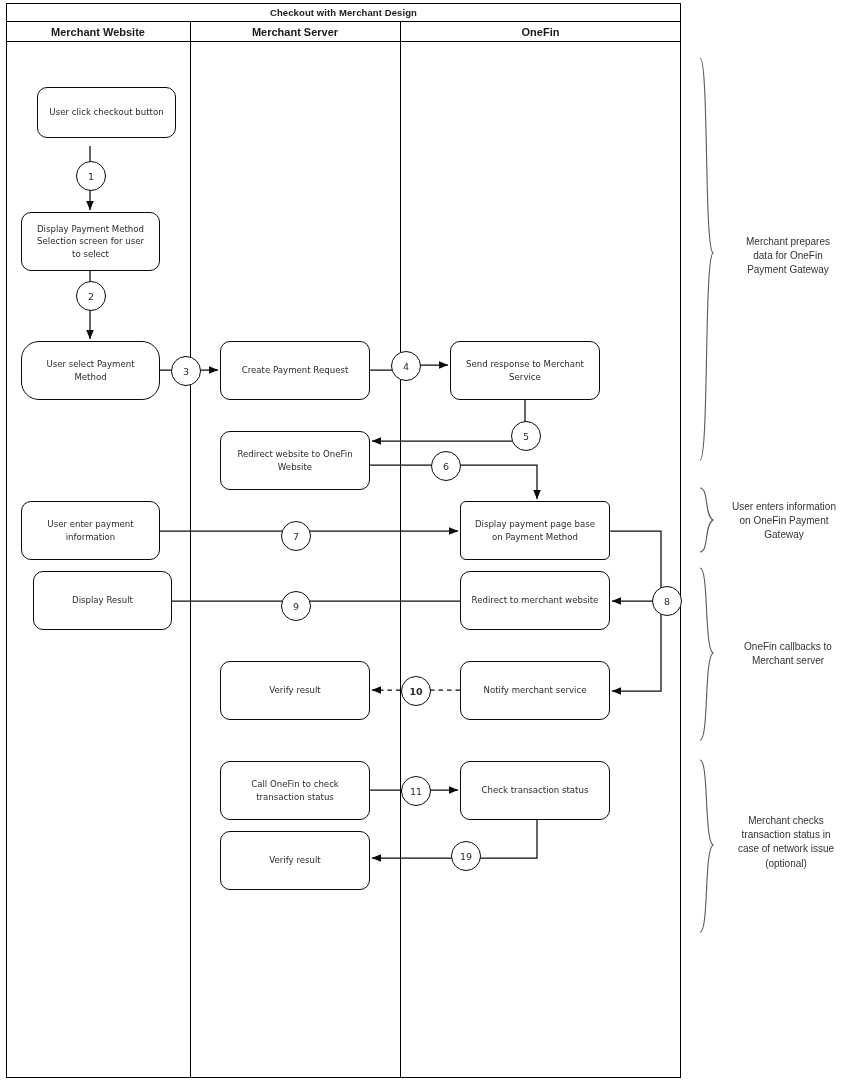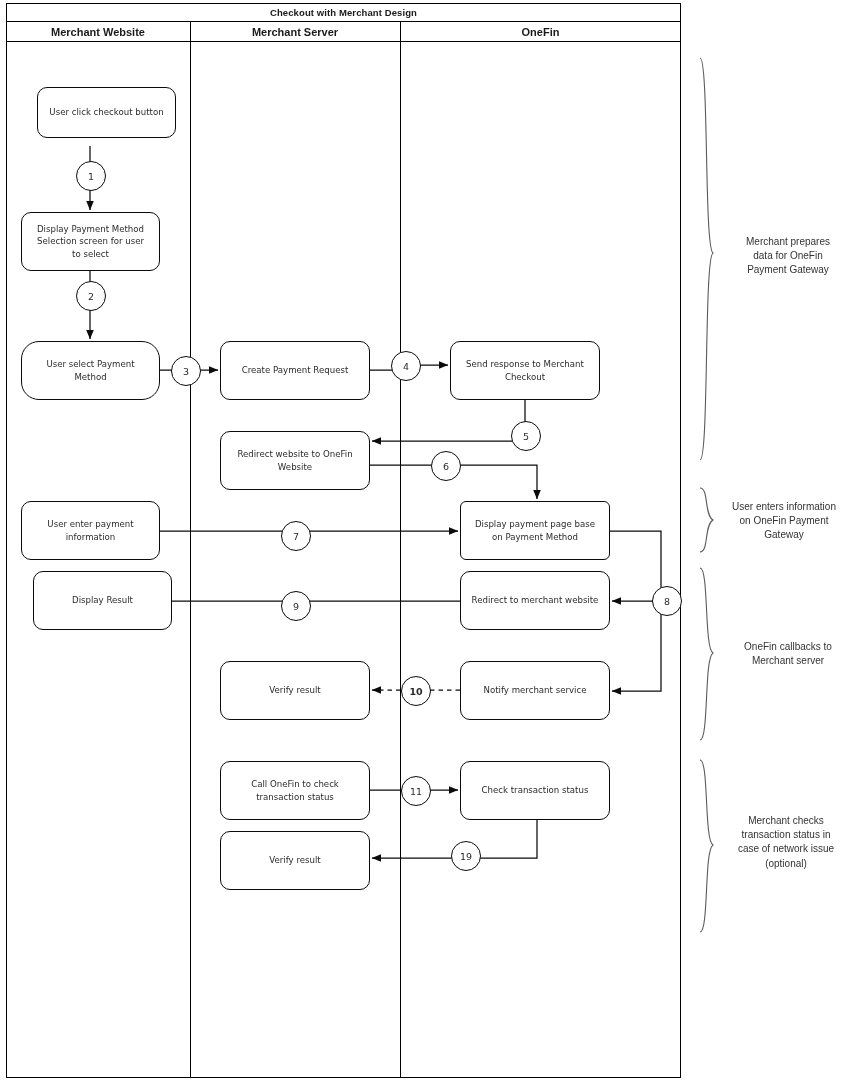--- a/index.html
+++ b/index.html
@@ -95,21 +95,21 @@
 
   <div class="node" style="left:37px;top:87px;width:139px;height:51px;">User click checkout button</div>
   <div class="node" style="left:21px;top:212px;width:139px;height:59px;">Display Payment Method
 Selection screen for user
 to select</div>
   <div class="node" style="left:21px;top:341px;width:139px;height:59px;border-radius:18px;">User select Payment
 Method</div>
 
   <div class="node nowrapx" style="left:220px;top:341px;width:150px;height:59px;">Create Payment Request</div>
   <div class="node" style="left:450px;top:341px;width:150px;height:59px;">Send response to Merchant
-Checkout</div>
+Service</div>
 
   <div class="node" style="left:21px;top:501px;width:139px;height:59px;">User enter payment
 information</div>
 
   <div class="node" style="left:220px;top:431px;width:150px;height:59px;">Redirect website to OneFin
 Website</div>
   <div class="node" style="left:460px;top:501px;width:150px;height:59px;border-radius:6px;">Display payment page base
 on Payment Method</div>
 
   <div class="node" style="left:33px;top:571px;width:139px;height:59px;">Display Result</div>

